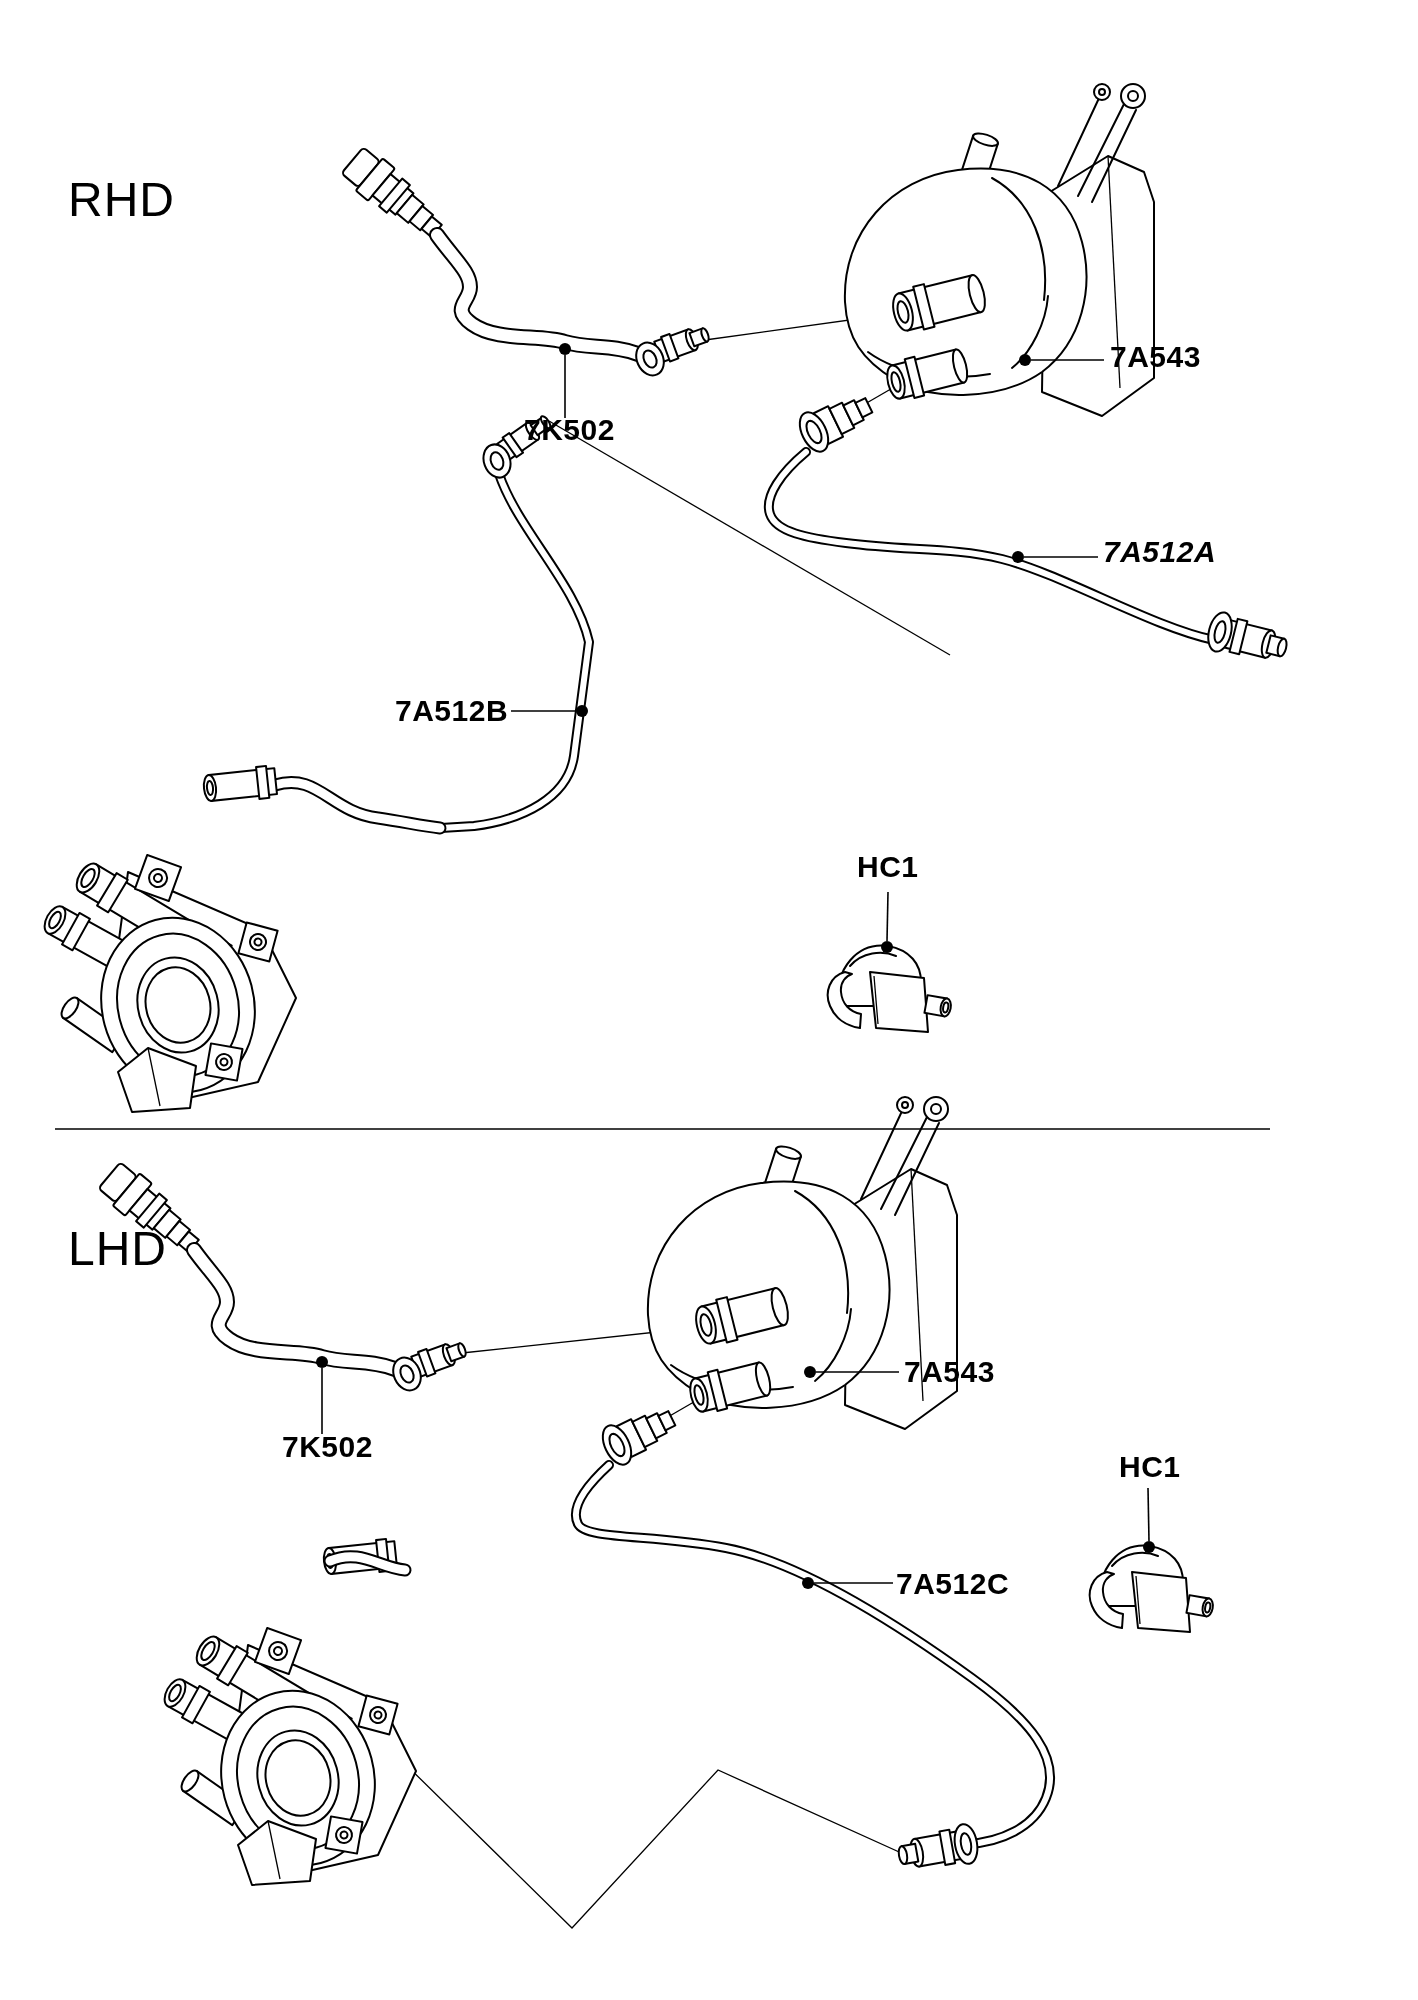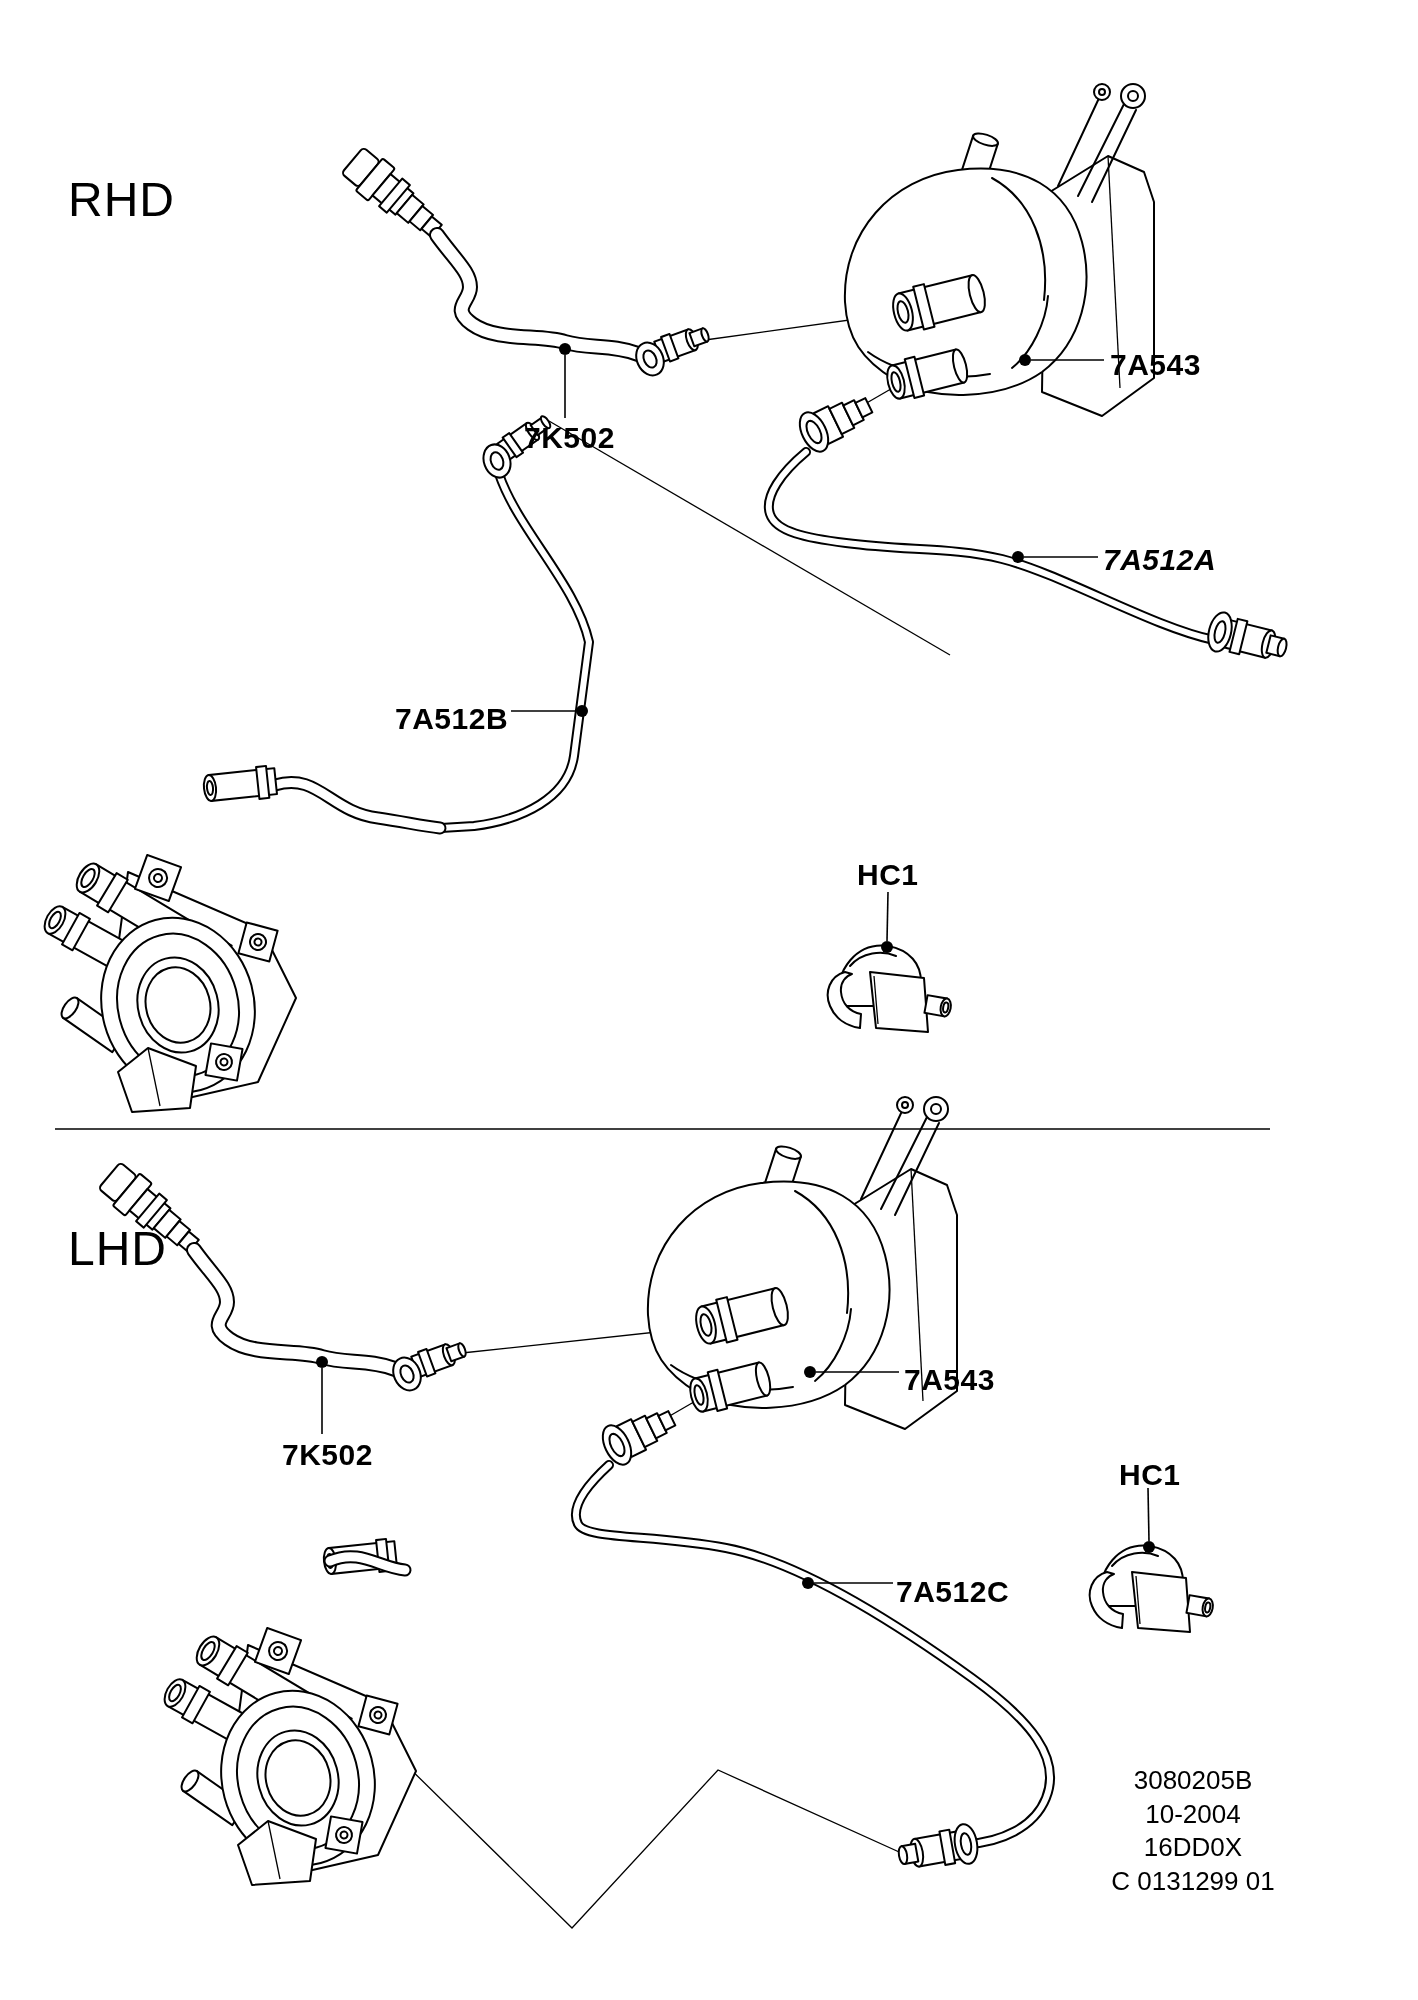--- a/index.html
+++ b/index.html
@@ -1,20 +1,20 @@
 <!DOCTYPE html>
 <html><head>
 <meta charset="utf-8">
 <style>
   html,body{margin:0;padding:0;background:#fff;}
   #page{position:relative;width:1418px;height:2000px;background:#ffffff;overflow:hidden;
         font-family:"Liberation Sans", sans-serif;color:#000;border-radius:29px;}
   #art{position:absolute;left:0;top:0;width:1418px;height:2000px;}
   .section-title{position:absolute;font-size:48px;font-weight:400;letter-spacing:1px;line-height:48px;}
-  .part-label{position:absolute;font-size:30px;font-weight:bold;letter-spacing:0.5px;line-height:30px;white-space:nowrap;margin-top:8px;}
+  .part-label{position:absolute;font-size:30px;font-weight:bold;letter-spacing:0.5px;line-height:30px;white-space:nowrap;}
   .footer-block{position:absolute;left:1063px;top:1764px;width:260px;text-align:center;
                 font-size:26px;line-height:33.5px;font-weight:400;}
   .footer-block span{display:block;}
   
   .s{stroke:#000;fill:none;stroke-width:2;stroke-linecap:round;stroke-linejoin:round;}
   .f{stroke:#000;fill:#fff;stroke-width:2;stroke-linejoin:round;}
   .pipe-o{stroke:#000;stroke-width:10;fill:none;stroke-linecap:round;stroke-linejoin:round;}
   .pipe-i{stroke:#fff;stroke-width:6;fill:none;stroke-linecap:round;stroke-linejoin:round;}
   .hose-o{stroke:#000;stroke-width:16;fill:none;stroke-linecap:round;stroke-linejoin:round;}
   .hose-i{stroke:#fff;stroke-width:12;fill:none;stroke-linecap:round;stroke-linejoin:round;}
@@ -292,19 +292,13 @@
   <div class="part-label" style="left:1110px;top:342px;">7A543</div>
   <div class="part-label" style="left:1103px;top:537px;font-style:italic;">7A512A</div>
   <div class="part-label" style="left:395px;top:696px;">7A512B</div>
   <div class="part-label" style="left:857px;top:852px;">HC1</div>
 
   <div class="part-label" style="left:282px;top:1432px;">7K502</div>
   <div class="part-label" style="left:904px;top:1357px;">7A543</div>
   <div class="part-label" style="left:1119px;top:1452px;">HC1</div>
   <div class="part-label" style="left:896px;top:1569px;">7A512C</div>
 
-  <div class="footer-block">
-    <span>3080205B</span>
-    <span>10-2004</span>
-    <span>16DD0X</span>
-    <span>C 0131299 01</span>
-  </div>
 </div>
 
 </body></html>

